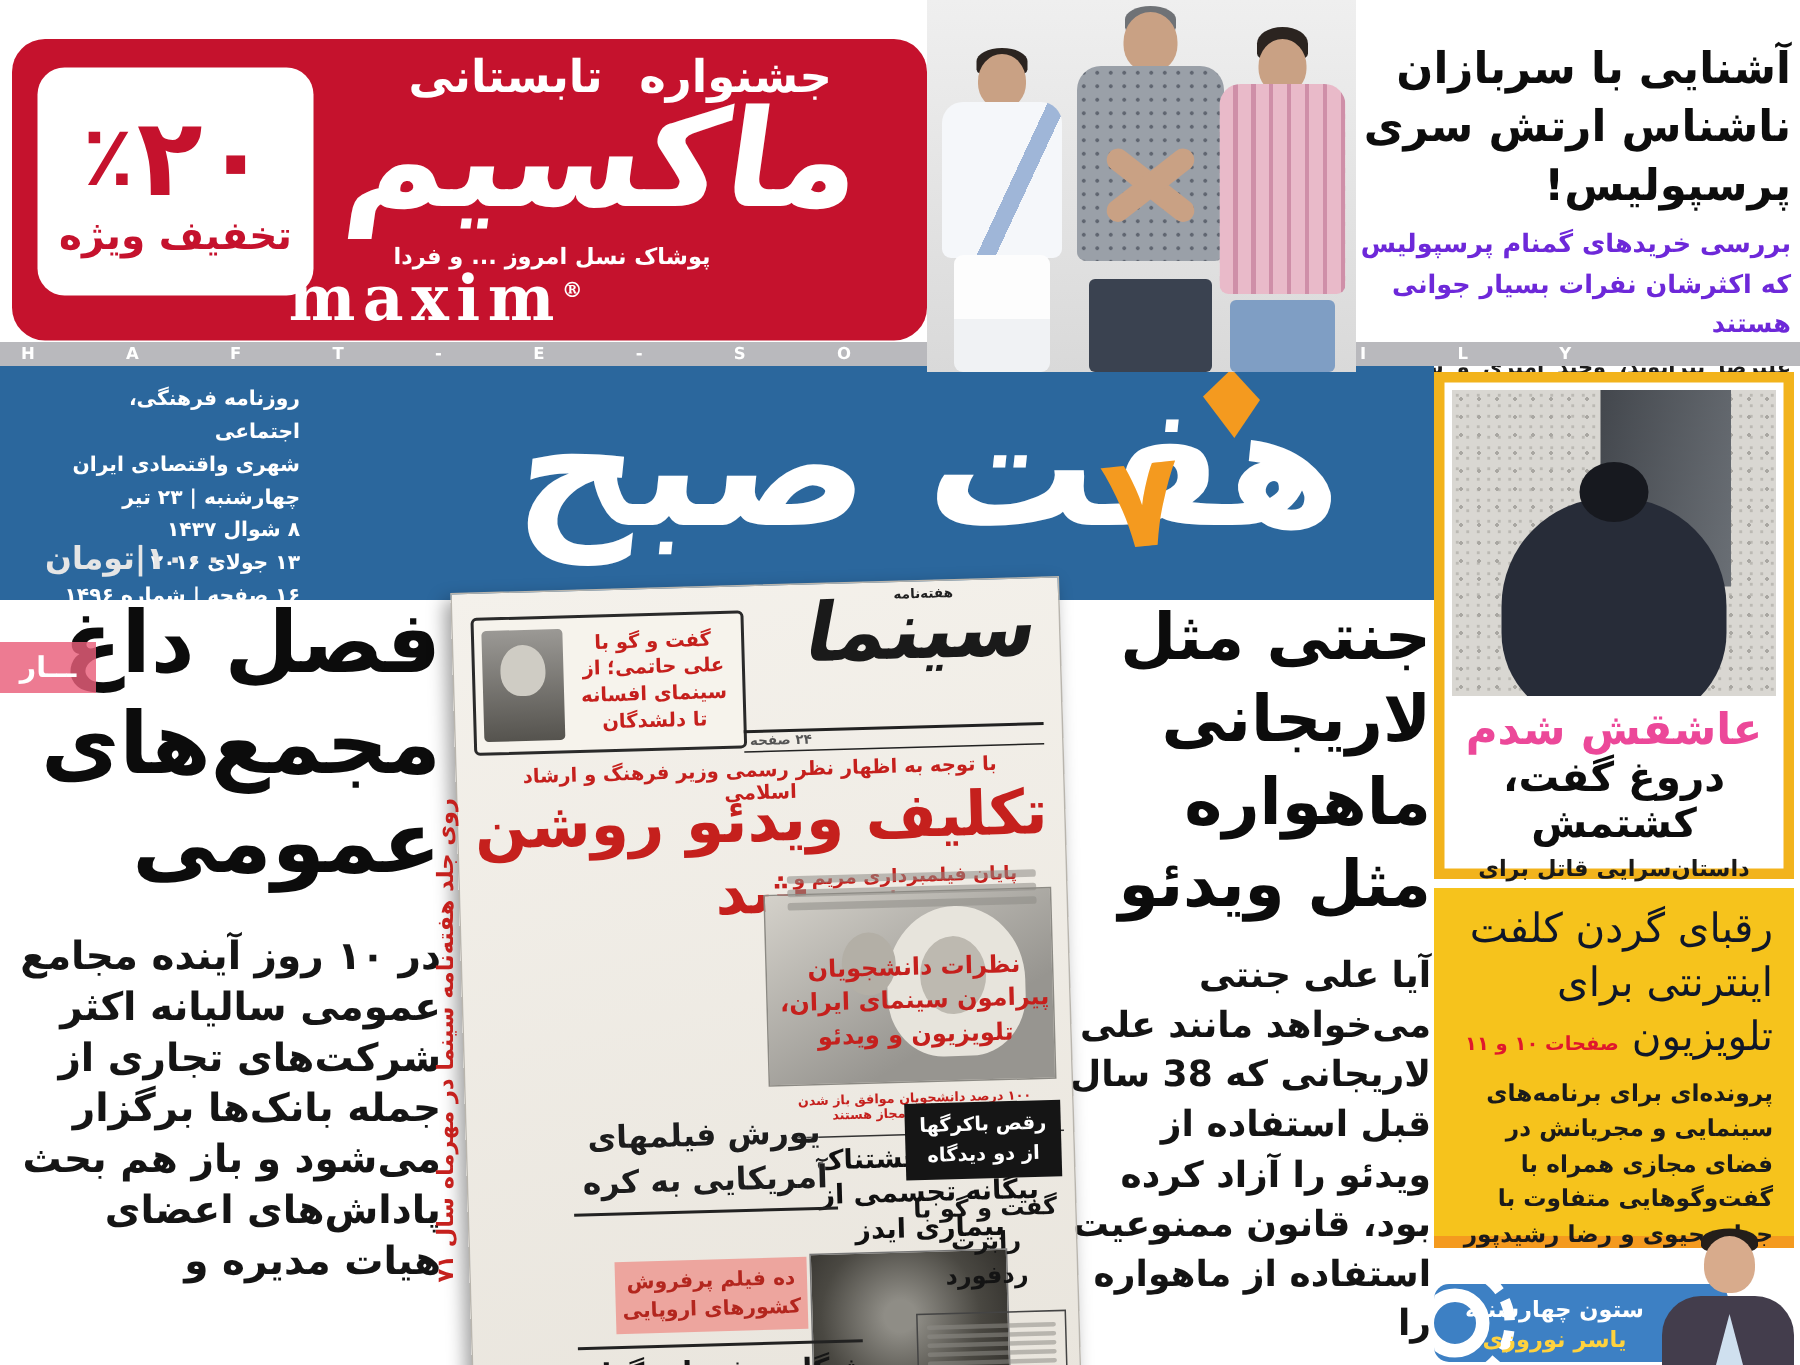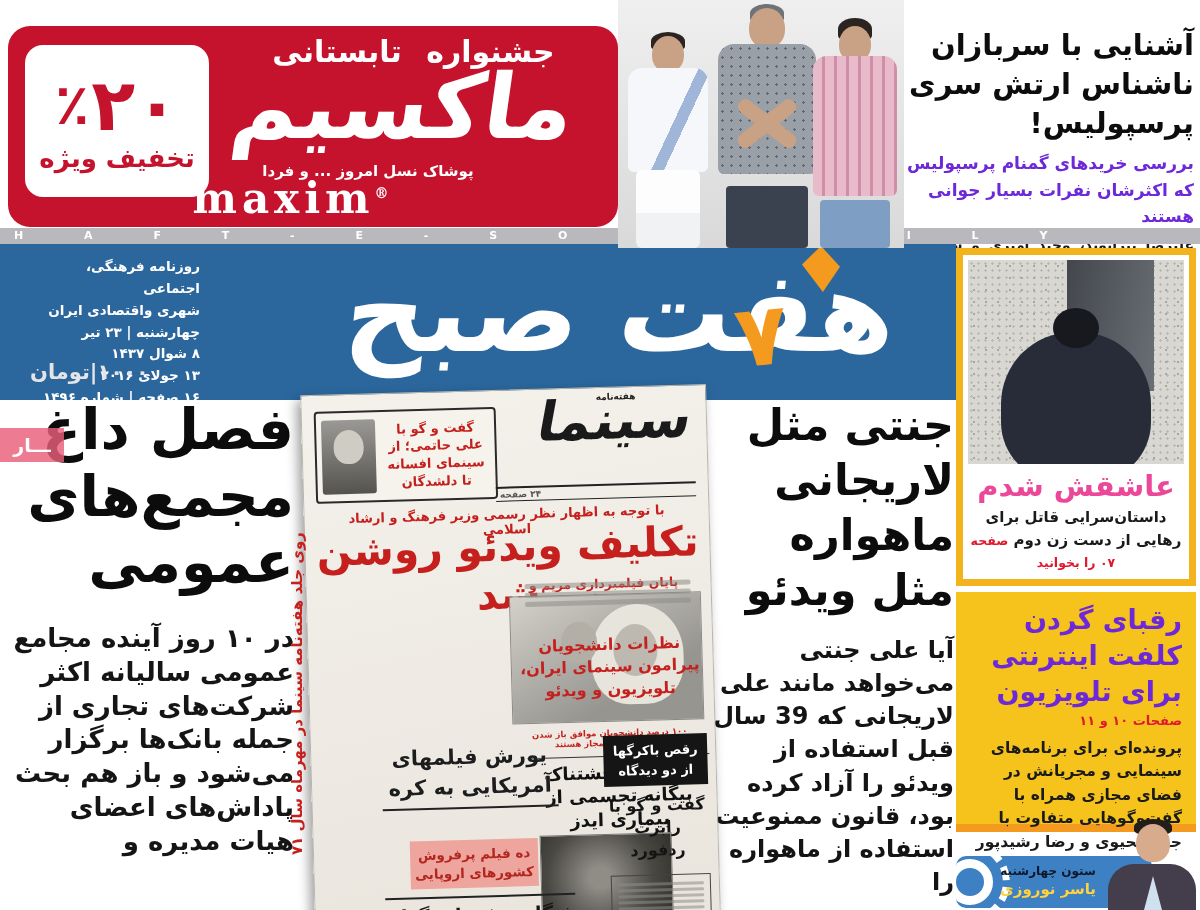--- a/index.html
+++ b/index.html
@@ -184,32 +184,32 @@
   .murder-head { position:absolute; left:50%; transform:translateX(-50%); bottom:116px;
         width:46px; height:40px; background:#17191f; border-radius:50%; }
   .box-murder .t-red { color:#ec4899; font-size:29px; font-weight:bold; text-align:center; margin-top:2px; }
   .box-murder .t-black { color:#0d0d0d; font-size:27px; font-weight:bold; text-align:center; }
   .box-murder .t-body { color:#1a1a1a; font-size:15px; font-weight:bold; text-align:center;
         line-height:1.5; margin-top:3px; padding:0 6px; }
   .box-murder .pref { color:#e0182d; font-size:12.5px; }
   .box-tv { position:absolute; left:956px; top:592px; width:240px; height:240px;
         background:#f6c31c; border-bottom:8px solid #f49a1f; padding:10px 14px 8px;
         text-align:right; z-index:2; }
-  .box-tv h3 { font-size:27px; font-weight:bold; color:#6d28d9; line-height:1.33; display:inline; }
+  .box-tv h3 { font-size:27px; font-weight:normal; color:#0f172a; line-height:1.33; display:inline; }
   .box-tv .pages { color:#e0182d; font-size:13px; font-weight:bold; }
   .box-tv .body { margin-top:8px; font-size:15.5px; font-weight:bold; color:#1b1b1b; line-height:1.52; }
   .col-banner { position:absolute; left:956px; top:852px; width:240px; height:58px; z-index:2; }
   .banner-blue { position:absolute; left:0; top:4px; width:196px; height:52px;
         background:#3d80c4; border-radius:10px; overflow:hidden; }
   .banner-reel { position:absolute; left:-26px; top:-14px; width:80px; height:80px;
         border-radius:50%; border:7px dashed #fff; background:transparent; }
   .banner-reel:after { content:""; position:absolute; inset:10px; border-radius:50%;
         border:9px solid #fff; }
   .banner-text { position:absolute; right:56px; top:7px; text-align:center; line-height:1.35; }
-  .banner-text .l1 { color:#0f172a; font-size:12px; font-weight:bold; }
+  .banner-text .l1 { color:#ffffff; font-size:15px; font-weight:bold; }
   .banner-text .l2 { color:#ffd23e; font-size:15px; font-weight:bold; }
   .banner-man { position:absolute; right:0; bottom:0; width:88px; height:86px; }
   .bm-head { position:absolute; right:26px; top:0; width:34px; height:38px;
         background:#d8ab8c; border-radius:50% 50% 45% 45%; }
   .bm-hair { position:absolute; right:24px; top:-5px; width:38px; height:16px;
         background:#241e1a; border-radius:50% 50% 30% 30%; }
   .bm-suit { position:absolute; right:0; bottom:0; width:88px; height:46px;
         background:#433d4c; border-radius:26px 26px 0 0; }
   .bm-shirt { position:absolute; right:34px; bottom:0; width:18px; height:34px;
         background:#cfe0ef; clip-path:polygon(50% 0,100% 100%,0 100%); }
@@ -320,30 +320,31 @@
       <div class="gline"></div>
       <div class="gline"></div>
       <div class="gline"></div>
       <div class="gline"></div>
     </div>
   </div>
   <div class="vert-caption">روی جلد هفته‌نامه سینما در مهرماه سال ۷۱</div>
 
   <div class="col-mid">
     <h2>جنتی مثل لاریجانی ماهواره مثل ویدئو</h2>
-    <div class="body">آیا علی جنتی می‌خواهد مانند علی لاریجانی که 39 سال قبل استفاده از ویدئو را آزاد کرده بود، قانون ممنوعیت استفاده از ماهواره را</div>
+    <div class="body">آیا علی جنتی می‌خواهد مانند علی لاریجانی که 38 سال قبل استفاده از ویدئو را آزاد کرده بود، قانون ممنوعیت استفاده از ماهواره را</div>
   </div>
 
   <div class="box-murder">
     <div class="murder-photo">
       <div class="elevator"></div>
       <div class="murder-man"></div>
       <div class="murder-head"></div>
     </div>
     <div class="t-red">عاشقش شدم</div>
+    <div class="t-black">دروغ گفت، کشتمش</div>
     <div class="t-body"><span>داستان‌سرایی قاتل برای رهایی از دست زن دوم </span><span class="pref">صفحه ۰۷ را بخوانید</span></div>
   </div>
 
   <div class="box-tv">
     <h3>رقبای گردن کلفت اینترنتی برای تلویزیون </h3>
     <span class="pages">صفحات ۱۰ و ۱۱</span>
     <div class="body">پرونده‌ای برای برنامه‌های سینمایی و مجریانش در فضای مجازی همراه با گفت‌وگوهایی متفاوت با جواد یحیوی و رضا رشیدپور</div>
   </div>
 
   <div class="col-banner">

